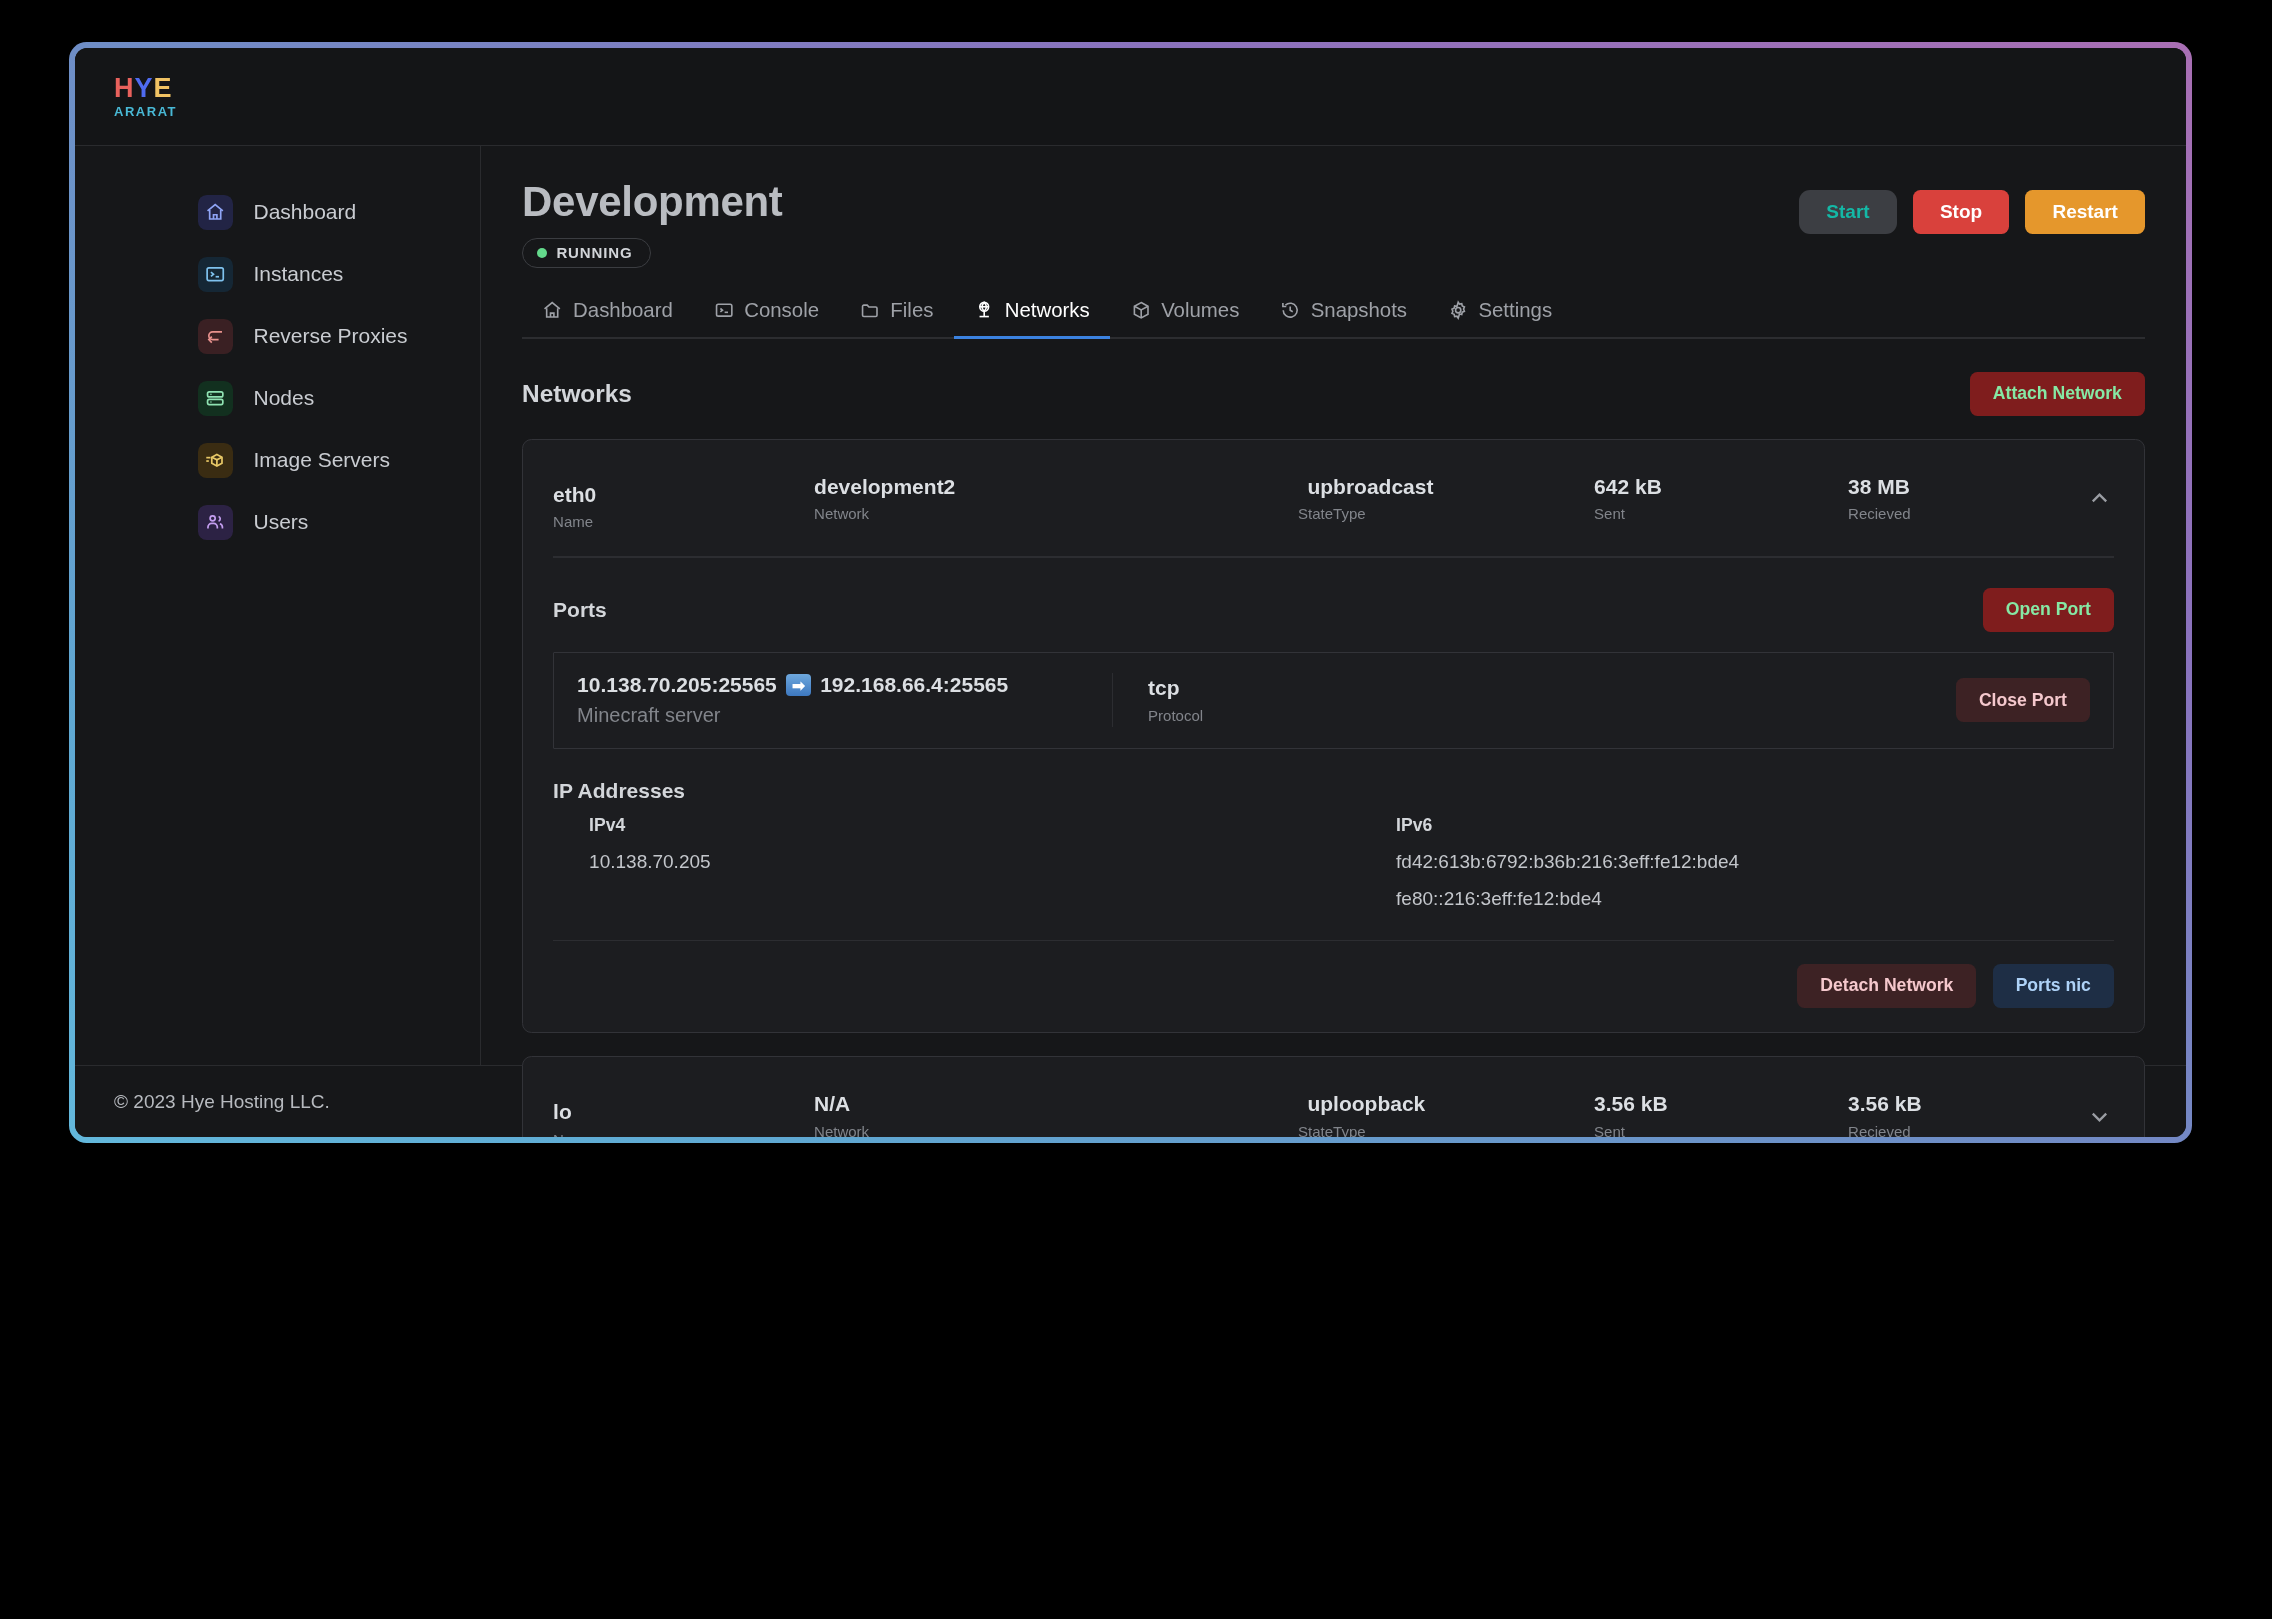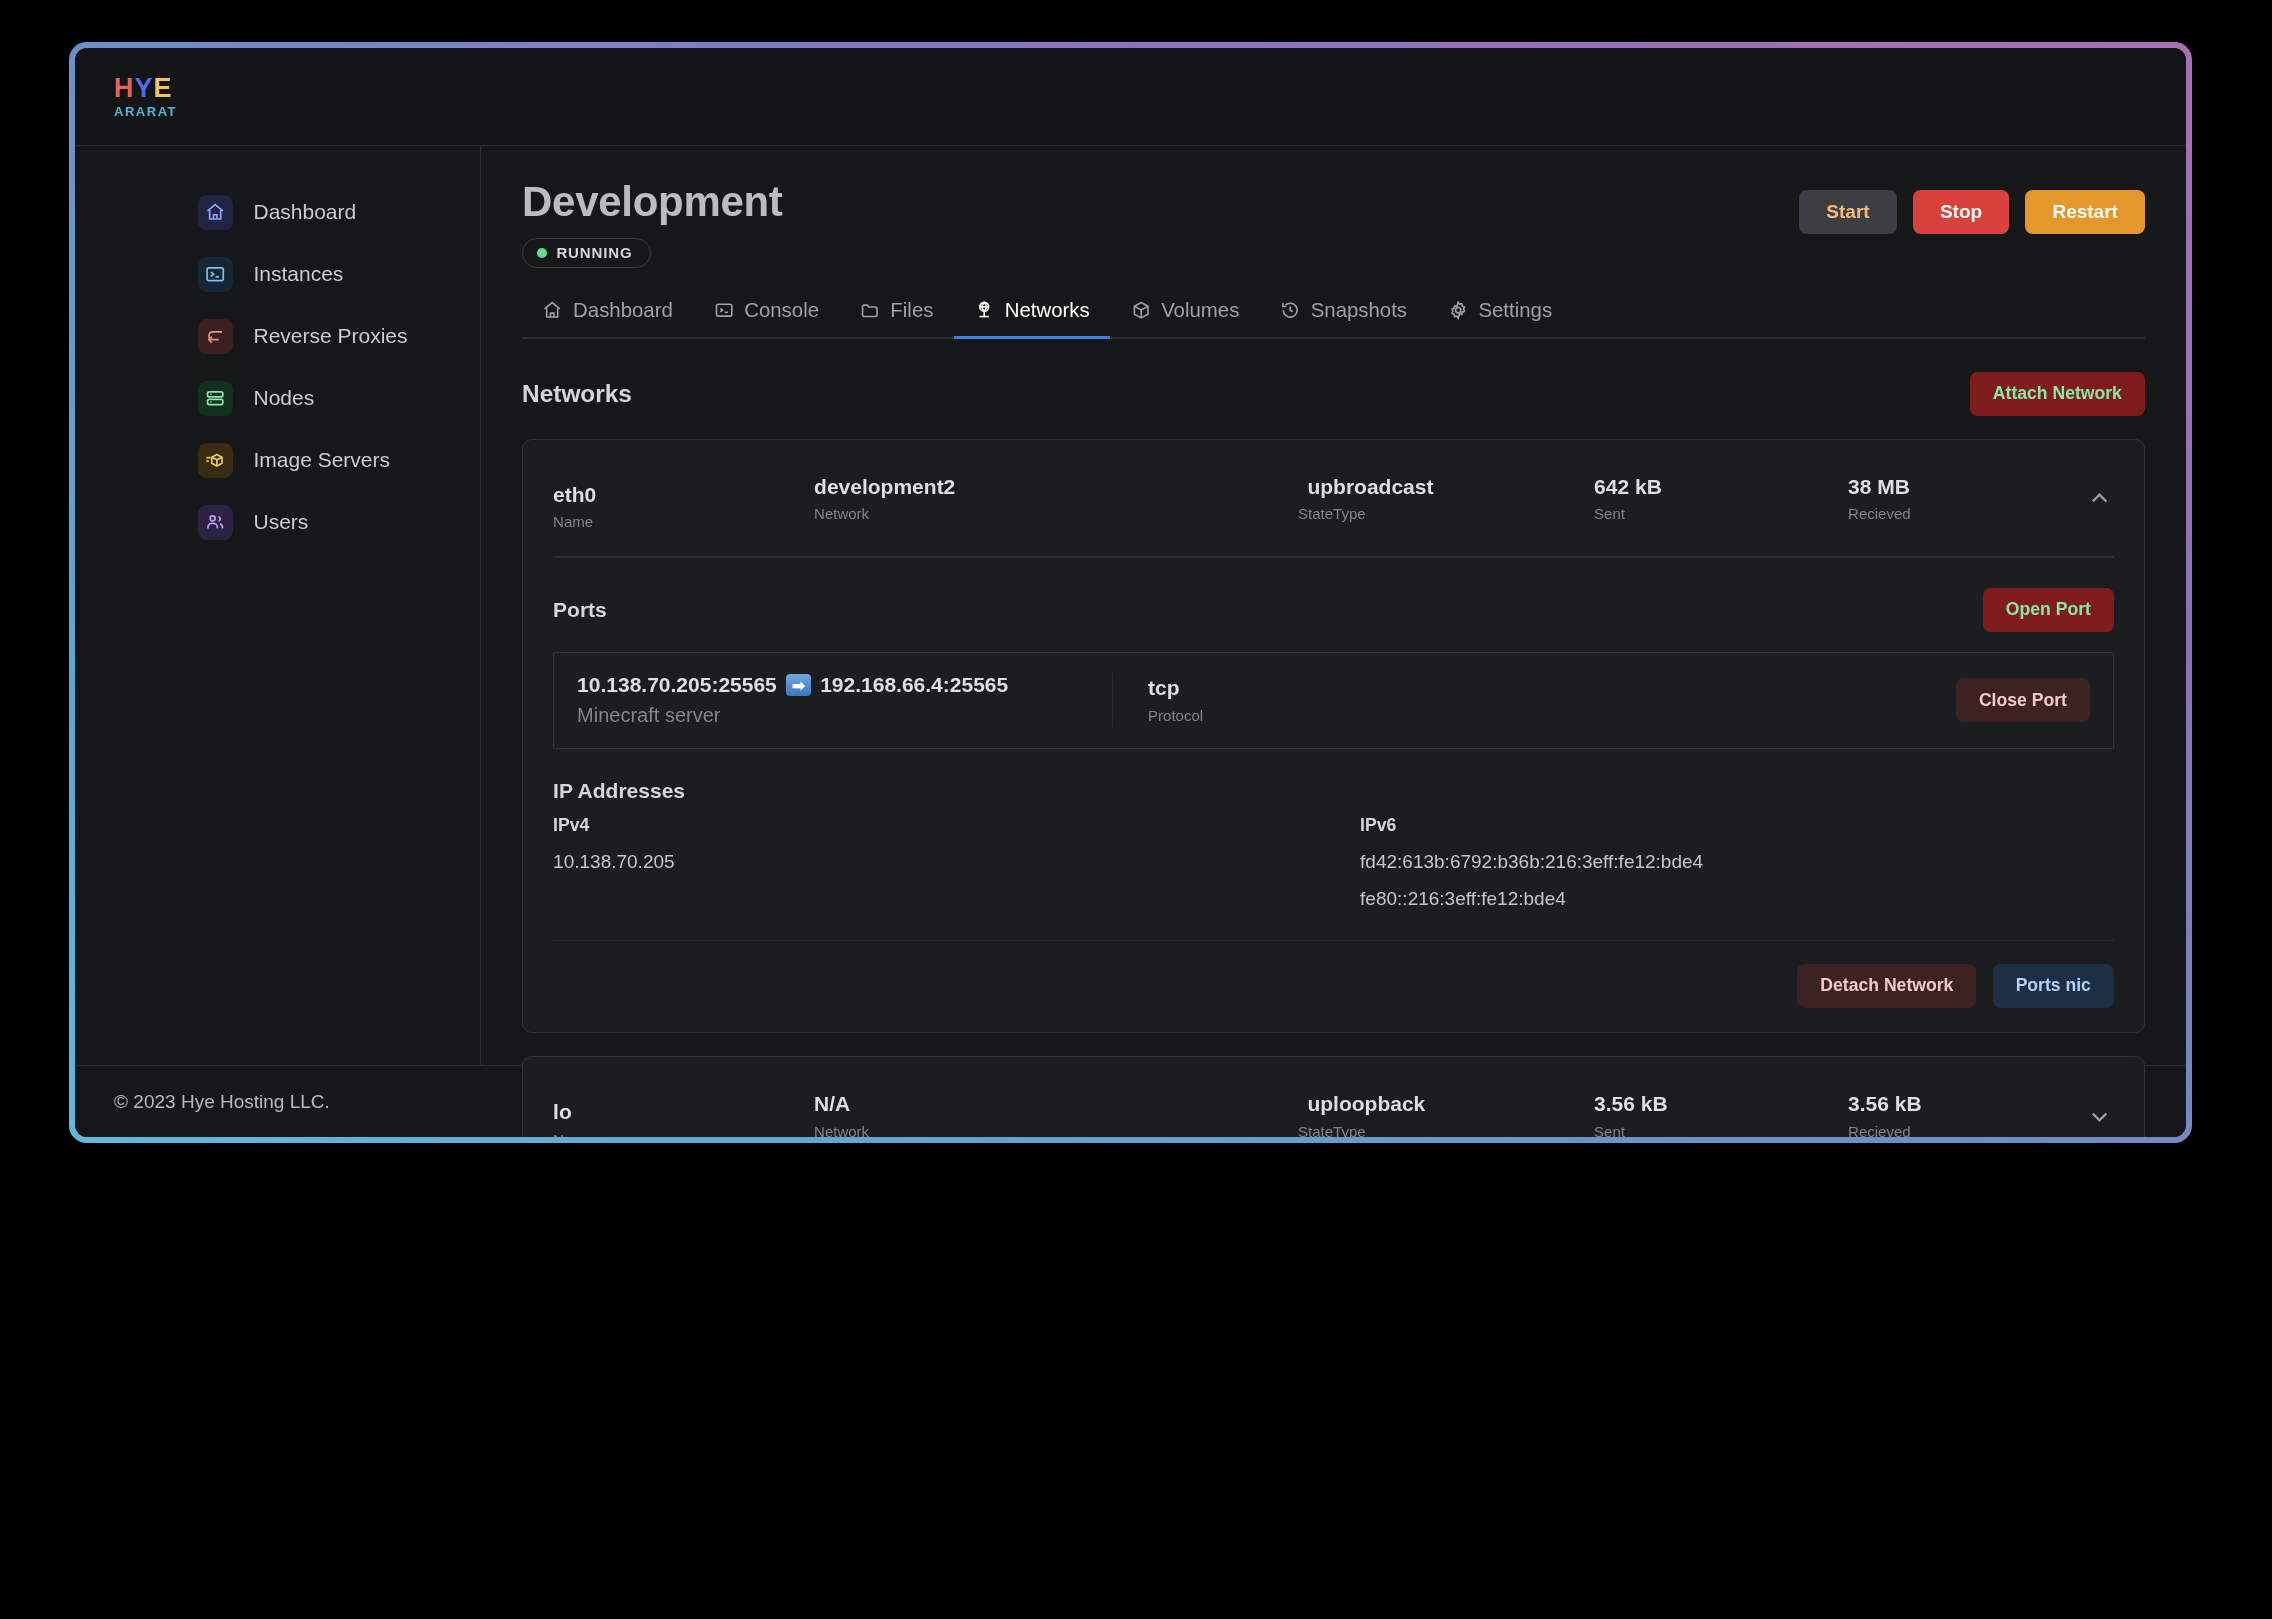--- a/index.html
+++ b/index.html
@@ -137,21 +137,21 @@
   .btn {
     border: none;
     border-radius: 7.5px;
     font-size: 19px;
     font-weight: 700;
     font-family: inherit;
     padding: 11px 27px;
     cursor: pointer;
     white-space: nowrap;
   }
-  .btn-start { background: #3c3e43; color: #fdba74; cursor: default; }
+  .btn-start { background: #3c3e43; color: #14b8a6; cursor: default; border-radius: 11px; }
   .btn-stop { background: #d9413c; color: #ffffff; }
   .btn-restart { background: #e5972c; color: #ffffff; }
 
   
   .tabs {
     display: flex;
     align-items: flex-end;
     gap: 0;
     margin-top: 23px;
     border-bottom: 2px solid #2c2d30;
@@ -254,21 +254,21 @@
     color: #ffffff;
     font-size: 15.6px;
     line-height: 1;
     font-weight: 700;
   }
   .port-sub { font-size: 20px; color: #82858b; margin-top: 6.8px; }
   .port-proto { padding-left: 35px; flex: 1; }
 
   .ip-section { padding: 30px 30px 0 30px; }
   .ip-title { font-size: 21px; font-weight: 700; color: #d3d6da; }
-  .ip-cols { display: flex; margin-top: 12.2px; }
+  .ip-cols { display: flex; margin-top: 12.2px; margin-left: 36px; }
   .ip-col-v4 { width: 807px; }
   .ip-col-v6 { flex: 1; }
   .ip-head { font-size: 17.6px; font-weight: 700; color: #d3d6da; }
   .ip-val { font-size: 19px; color: #c3c6cb; margin-top: 15px; }
 
   .card-actions {
     margin: 30px 30px 0 30px;
     border-top: 1.4px solid #2c2d31;
     padding: 23px 0 24.4px 0;
     display: flex;

